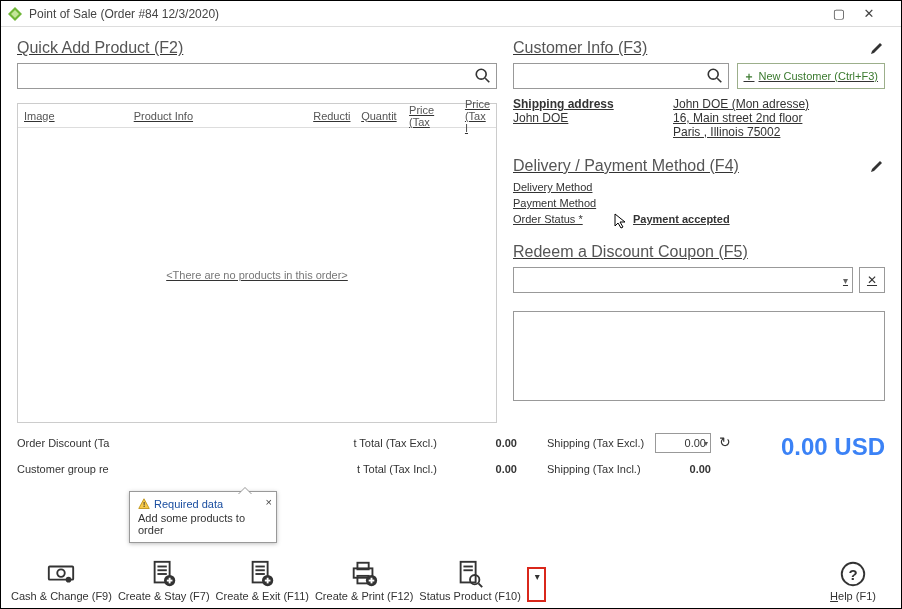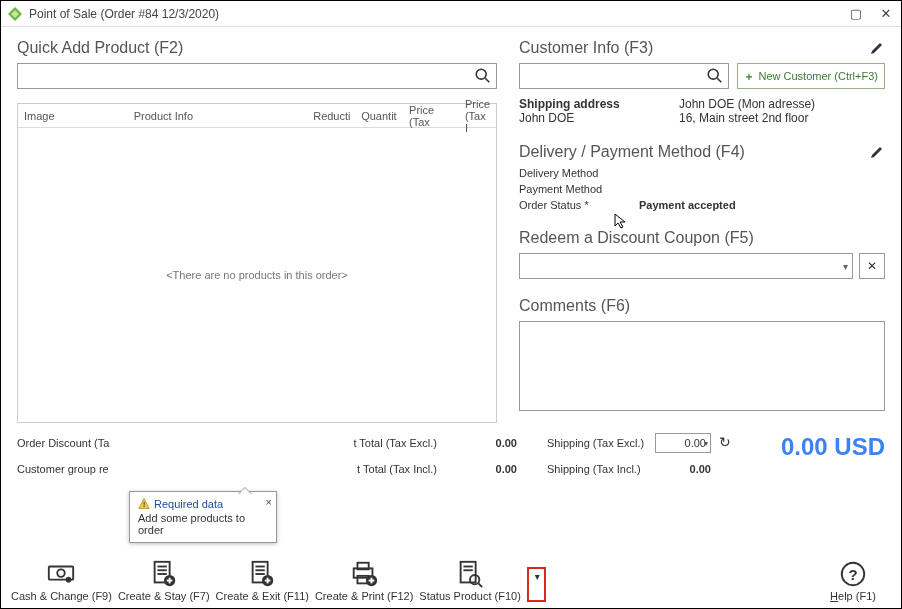--- a/index.html
+++ b/index.html
@@ -14,29 +14,29 @@
     border: 1px solid #000;
     position: relative;
     overflow: hidden;
   }
   
   .titlebar {
     height: 26px;
     display:flex;
     align-items:center;
     border-bottom:1px solid #ddd;
-    padding: 0 0 0 6px;
+    padding: 0 17px 0 6px;
     font-size: 12px;
     color:#444;
   }
   .titlebar .logo { width:16px; height:16px; display:flex; align-items:center; justify-content:center; }
   .titlebar .title { margin-left:6px; flex:1; }
   .titlebar .winbtn { width:30px; text-align:center; color:#444; font-size:13px; cursor:default; }
   .body { padding: 8px 16px 0 16px; }
-  .cols { display:flex; gap:22px; }
+  .cols { display:flex; gap:16px;text-decoration:underline; }
   .colL { width: 480px; }
   .colR { flex:1; }
   h3.section { font-size:16px; font-weight:400; color:#555; margin:4px 0 6px 0; display:flex; align-items:center; }
   h3.section .sp { flex:1; }
   .pencil { width:16px; height:16px; cursor:pointer; color:#333; }
   .searchrow { display:flex; align-items:center; gap:8px; }
   .searchbox { flex:1; height:26px; border:1px solid #999; display:flex; align-items:center; padding:0 4px; background:#fff; }
   .searchbox input { flex:1; border:none; outline:none; height:22px; font-size:12px; background:transparent; }
   .mag { width:18px; height:18px; }
   .newcust { height:26px; border:1px solid #9caf8b; display:flex; align-items:center; padding:0 6px; gap:4px; color:#3b7a2f; cursor:pointer; font-size:11px; }
@@ -221,20 +221,21 @@
         </div>
       </div>
       <div class="custInfoGrid">
         <div class="left">
           <div class="shipLbl">Shipping address</div>
           <div>John DOE</div>
         </div>
         <div class="right">
           <div>John DOE (Mon adresse)</div>
           <div>16, Main street 2nd floor</div>
+          <div>Paris , Illinois 75002</div>
         </div>
       </div>
 
       <div class="block">
         <h3 class="section">
           <span>Delivery / Payment Method (F4)</span>
           <span class="sp"></span>
           <span class="pencil">
             <svg viewBox="0 0 16 16">
                 <path d="M2 14l1-3 8-8 2 2-8 8-3 1z" fill="#333"></path>
@@ -265,24 +266,20 @@
             <span style="flex:1"></span>
               <span class="dd">▾</span>
           </div>
           <div class="xbtn">
             <span>✕</span>
           </div>
         </div>
       </div>
 
       <div class="block">
-        <h3 class="section">
-          <span>Comments (F6)</span>
-          <span class="sp"></span>
-        </h3>
         <div class="comments"></div>
       </div>
     </div>
   </div>
 
   <div class="totals">
     <div class="totL">
       <div class="row">
           <span class="k">Order Discount (Ta</span>
         </div>

